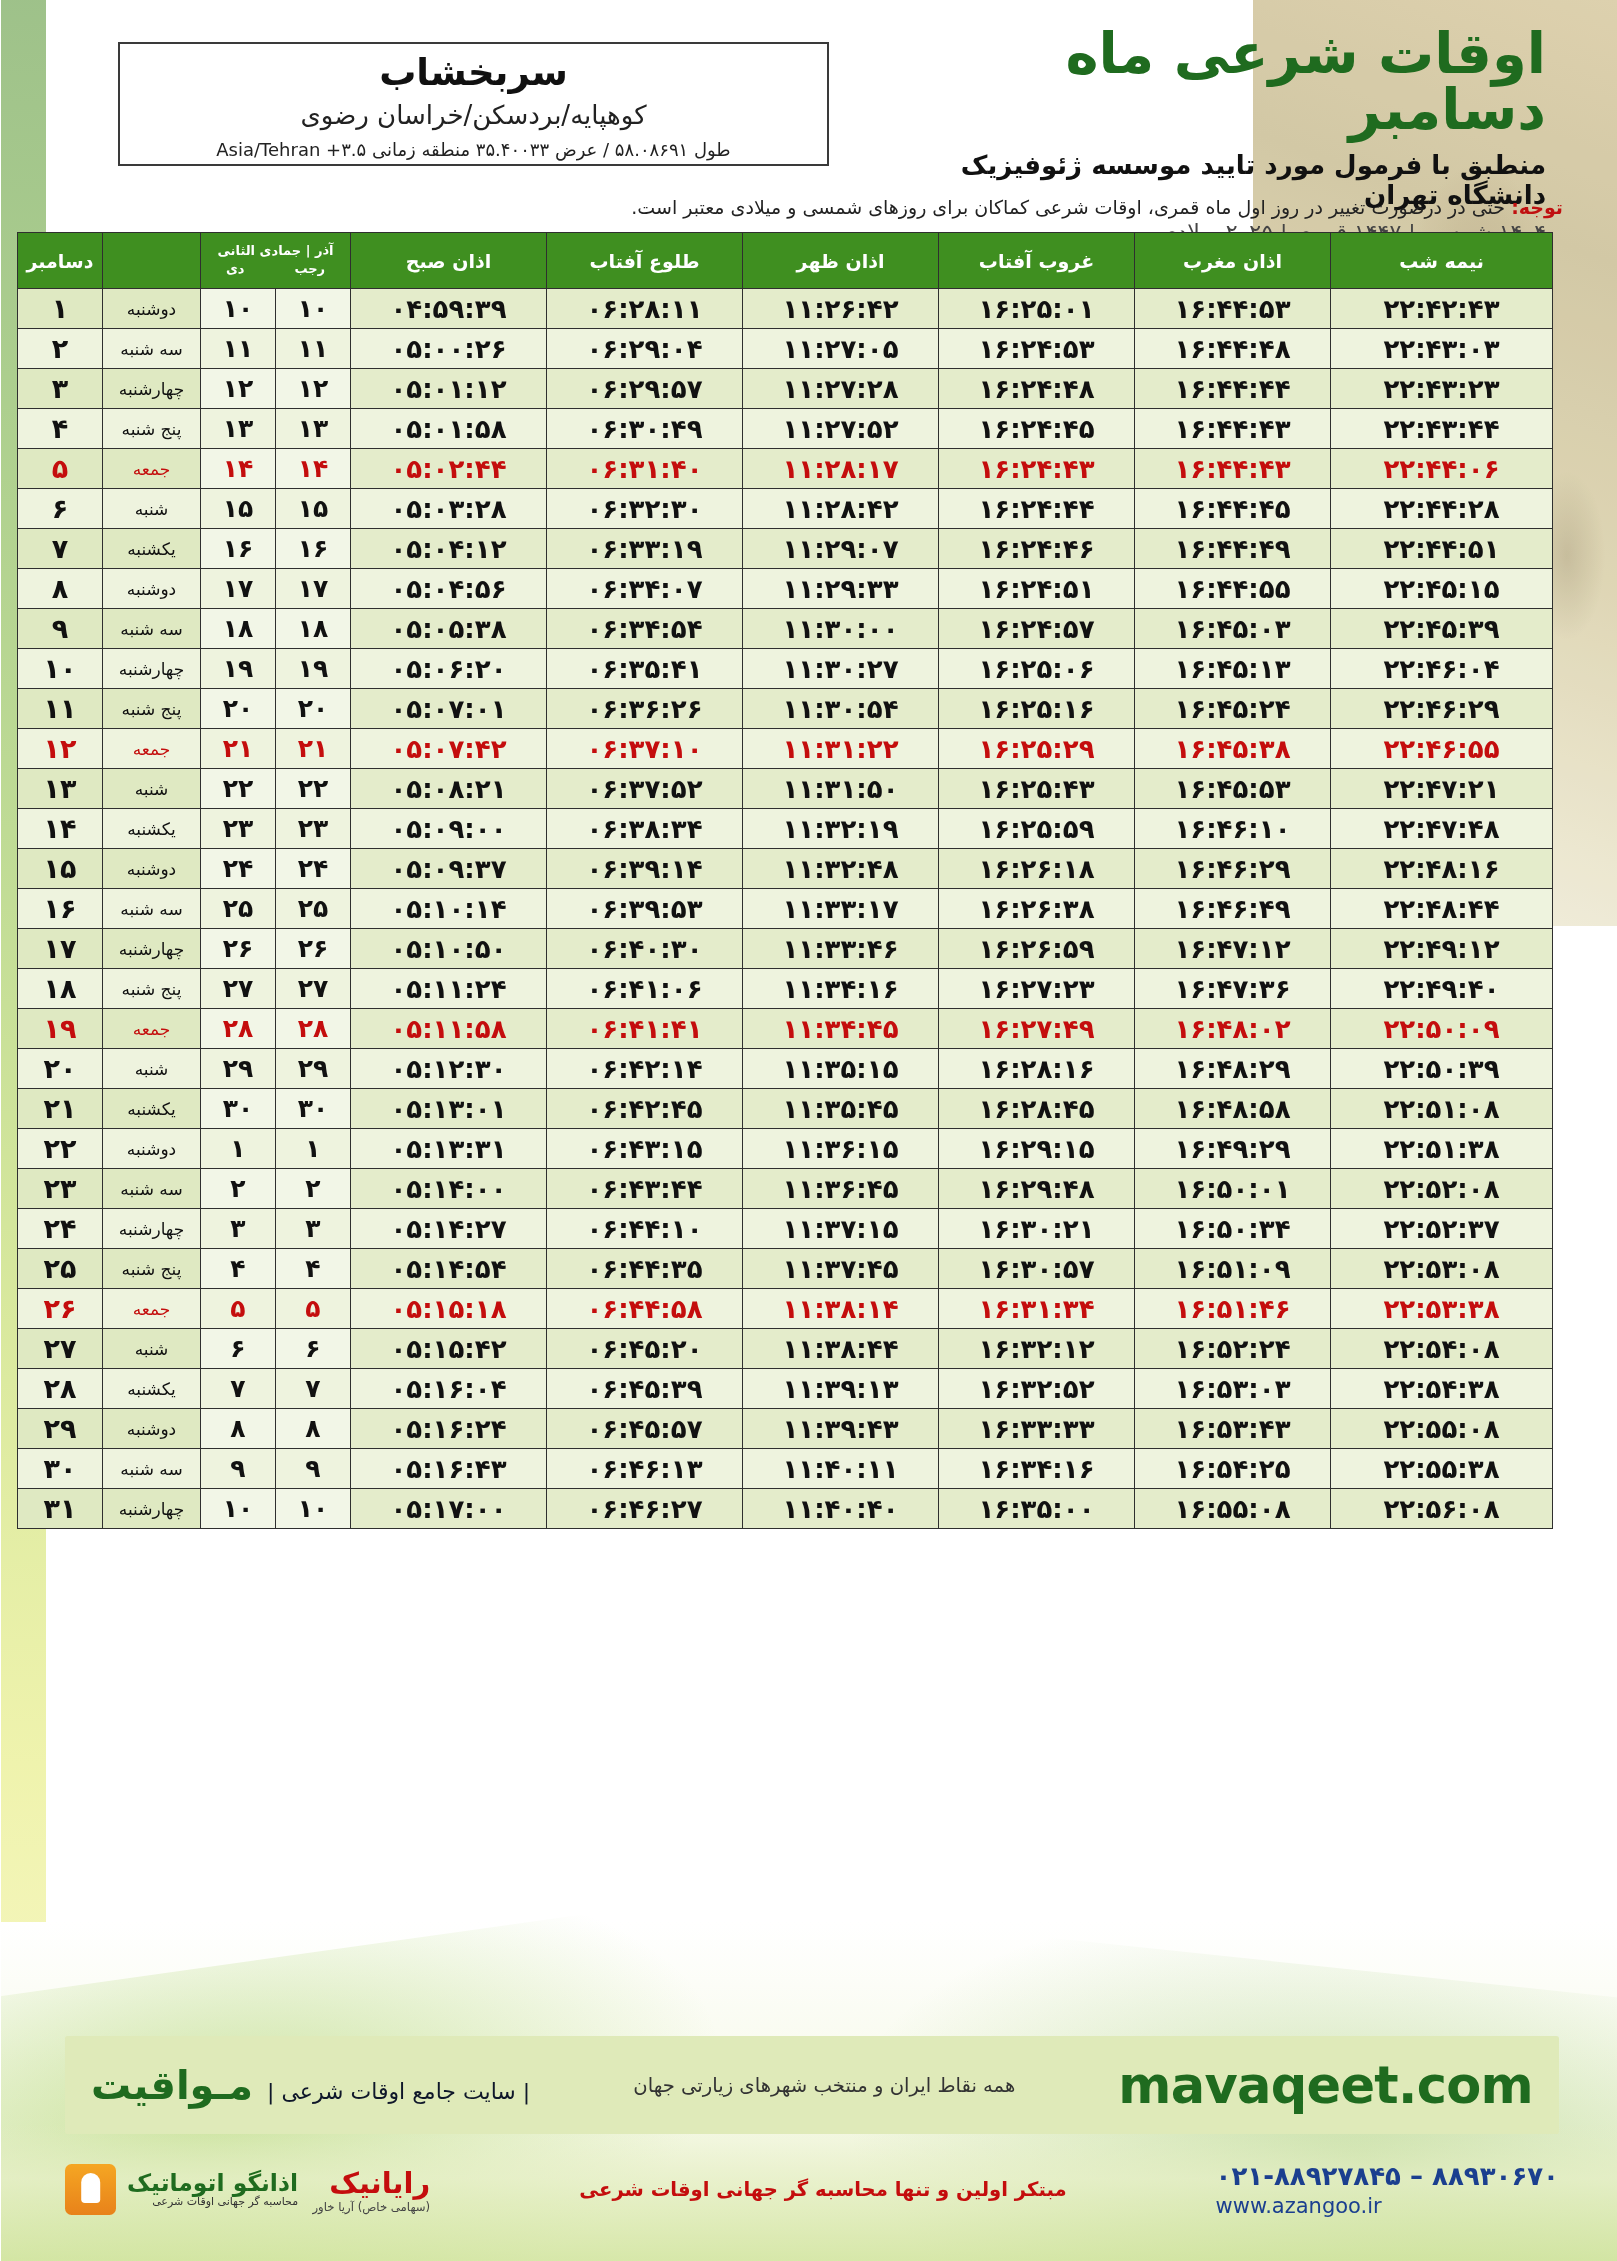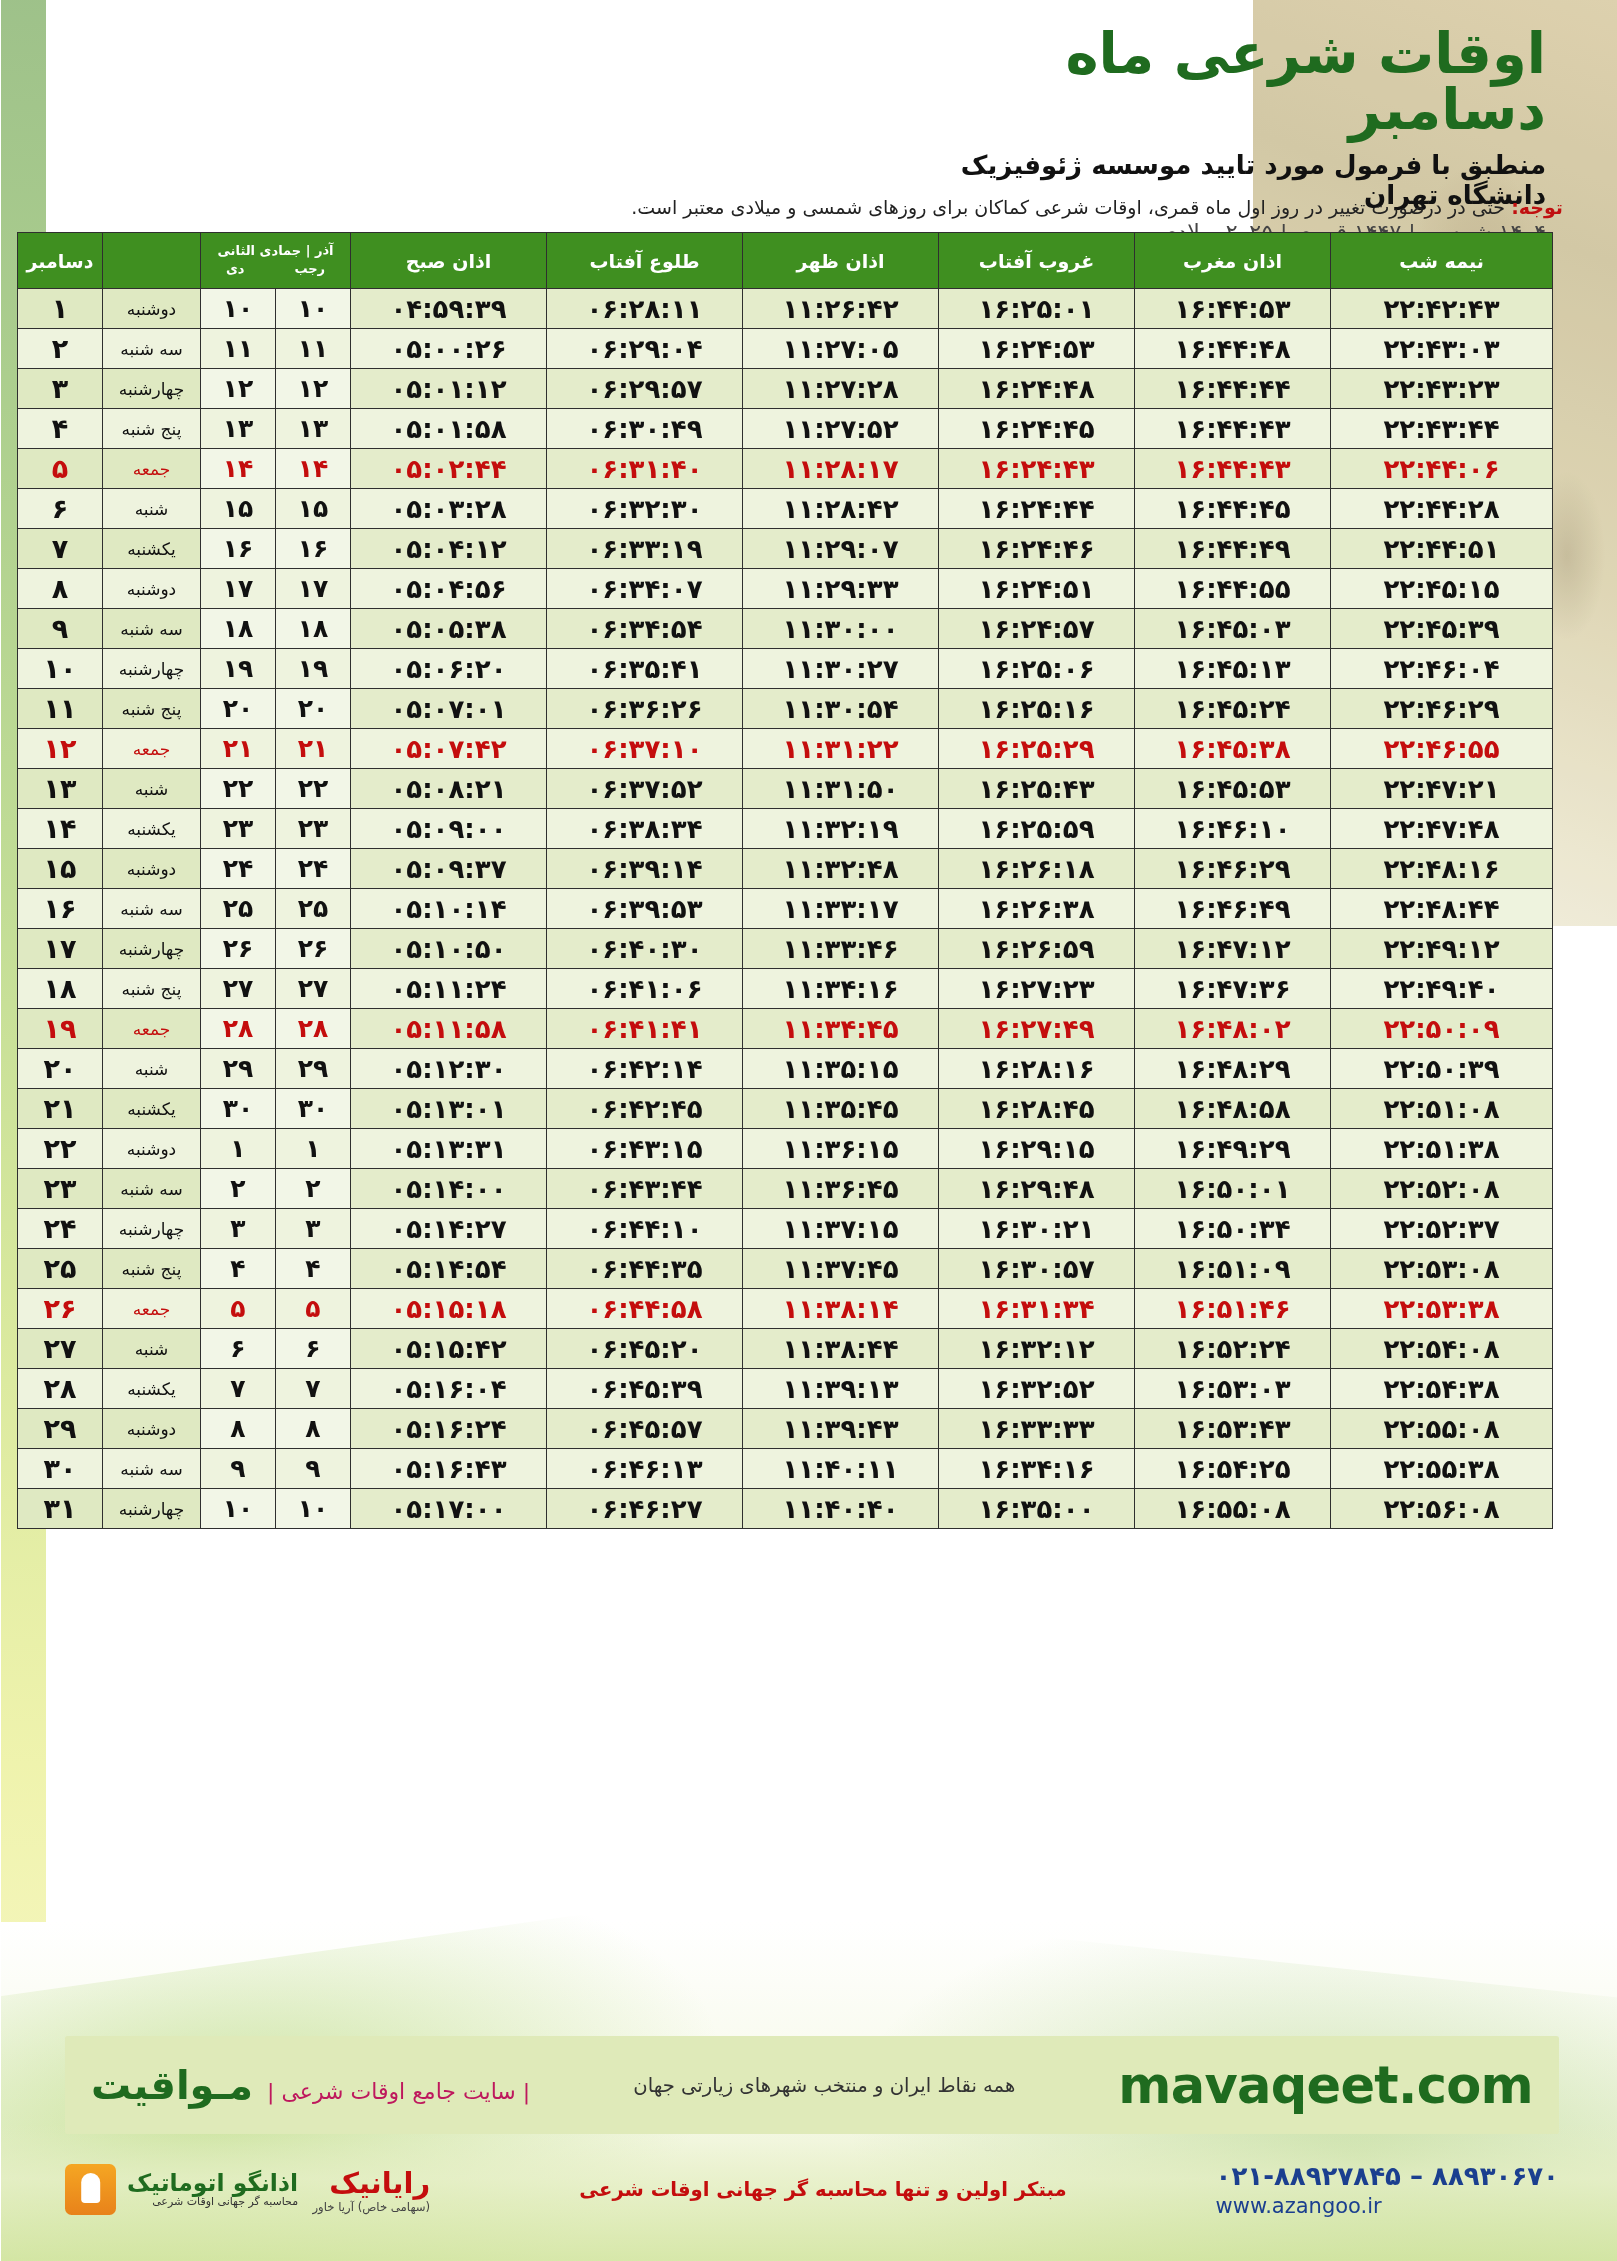--- a/index.html
+++ b/index.html
@@ -103,21 +103,21 @@
   .colw-day{width:85px;}
 
   
   .footer-band{
     position:absolute;left:65px;bottom:127px;width:1494px;height:98px;
     background:#dfeab9;border-radius:2.6px;
     display:flex;align-items:center;justify-content:space-between;
     padding:0 26px;box-sizing:border-box;
   }
   .brand-fa{font-size:40px;font-weight:bold;color:#1f6b1f;}
-  .brand-fa .thin{font-size:22px;color:#be185d;font-weight:normal;}
+  .brand-fa .thin{font-size:22px;color:#0f172a;font-weight:normal;}
   .brand-mid{font-size:19.6px;color:#333;}
   .brand-site{font-size:51px;font-weight:bold;color:#1f6b1f;letter-spacing:-0.7px;direction:ltr;}
 
   .footer-bottom{
     position:absolute;left:65px;bottom:26px;width:1494px;height:91px;
     display:flex;align-items:center;justify-content:space-between;
   }
   .fb-left{direction:ltr;text-align:left;}
   .fb-left .phone{font-size:26px;font-weight:bold;color:#1b3f8f;}
   .fb-left .site{font-size:21px;color:#1b3f8f;margin-top:3.9px;}
@@ -146,20 +146,25 @@
 
 <div class="bg-top-right"></div>
 <div class="bg-left-strip"></div>
 <div class="bg-bottom"></div>
 <div class="bg-swoosh"></div>
 <div class="bg-swoosh2"></div>
 <div class="bg-bottom-green"></div>
 
 <div class="header">
 
+  <div class="loc-box">
+    <div class="loc-title">سربخشاب</div>
+    <div class="loc-sub">کوهپایه/بردسکن/خراسان رضوی</div>
+    <div class="loc-coord">طول ۵۸.۰۸۶۹۱ / عرض ۳۵.۴۰۰۳۳ منطقه زمانی Asia/Tehran +۳.۵</div>
+  </div>
 
   <div class="title-wrap">
     <div class="main-title">اوقات شرعی ماه دسامبر</div>
     <div class="sub-title">منطبق با فرمول مورد تایید موسسه ژئوفیزیک دانشگاه تهران</div>
     <div class="year-line">۱۴۰۴ شمسی | ۱۴۴۷ قمری | ۲۰۲۵ میلادی</div>
   </div>
 
   <div class="note">
     <b>توجه:</b>
     <span>حتی در درصورت تغییر در روز اول ماه قمری، اوقات شرعی کماکان برای روزهای شمسی و میلادی معتبر است.</span>

